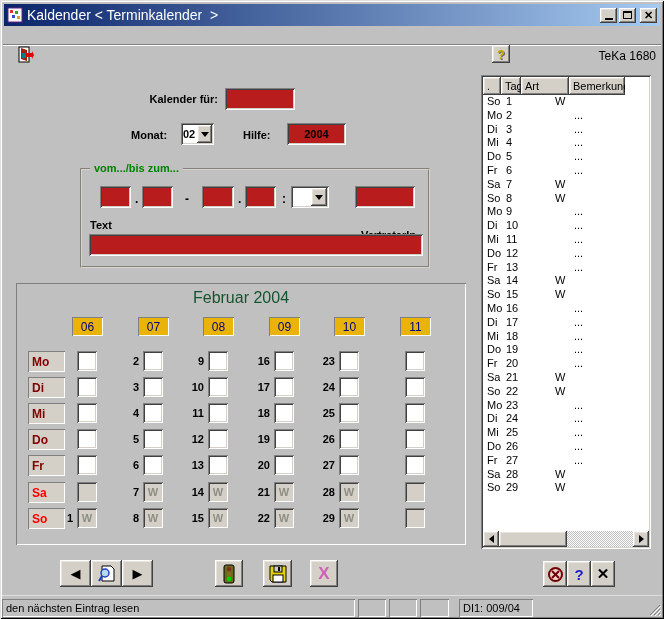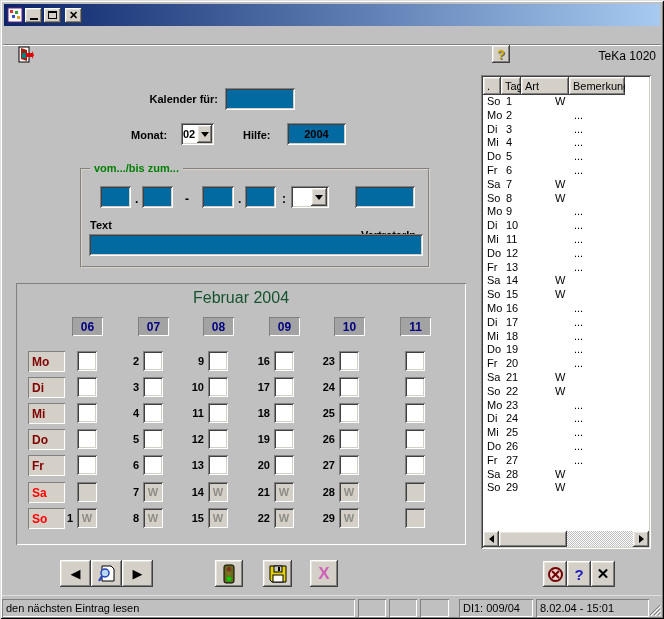--- a/index.html
+++ b/index.html
@@ -15,21 +15,21 @@
     box-shadow:inset -1px -1px 0 #404040,inset 1px 1px 0 #fff,inset -2px -2px 0 #808080,inset 2px 2px 0 #dfdfdf;
     display:flex;align-items:center;justify-content:center;}
   .g-min{width:8px;height:2px;background:#000;margin-top:7px;}
   .g-max{width:9px;height:8px;border:1px solid #000;border-top-width:2px;}
   .g-x{font-size:11px;font-weight:bold;line-height:1;}
   
   .menubar{position:absolute;left:4px;top:27px;width:656px;height:17px;display:flex;align-items:center;}
   .menu-item{padding:2px 7px;}
   .menusep{position:absolute;left:3px;top:44px;width:658px;height:2px;border-top:1px solid #808080;border-bottom:1px solid #fff;}
   
-  .field{background:#0369a1;border:none;
+  .field{background:#b91c1c;border:none;
     box-shadow:inset 1px 1px 0 #808080,inset -1px -1px 0 #fff,inset 2px 2px 0 #404040,inset -2px -2px 0 #d4d0c8;
     font-size:11px;padding:2px 4px;}
   .btn{background:#d4d0c8;border:none;
     box-shadow:inset -1px -1px 0 #404040,inset 1px 1px 0 #fff,inset -2px -2px 0 #808080,inset 2px 2px 0 #e8e4dc;
     display:flex;align-items:center;justify-content:center;position:absolute;cursor:default;}
   .bold{font-weight:bold;}
   
   .exit-icon{position:absolute;left:18px;top:46px;}
   .help-top{left:492px;top:45px;width:18px;height:18px;color:#c8a800;font-weight:bold;font-size:13px;text-shadow:1px 1px 0 #6b6b6b;}
   .teka{position:absolute;right:8px;top:49px;font-size:12px;}
@@ -42,23 +42,23 @@
     box-shadow:inset -1px -1px 0 #404040,inset 1px 1px 0 #fff,inset -2px -2px 0 #808080,inset 2px 2px 0 #e8e4dc;}
   .arrow-glyph{width:0;height:0;border-left:4px solid transparent;border-right:4px solid transparent;border-top:5px solid #000;}
   
   .groupbox{position:absolute;left:80px;top:168px;width:350px;height:100px;border:2px groove #d8d4cc;}
   .groupbox legend,.gb-title{position:absolute;top:-8px;left:8px;background:#c0c0c0;padding:0 4px;color:#008000;font-weight:bold;font-size:11px;}
   .sep{position:absolute;font-weight:bold;font-size:12px;}
   
   .calpanel{position:absolute;left:16px;top:283px;width:450px;height:262px;
     box-shadow:inset 1px 1px 0 #808080,inset -1px -1px 0 #fff;}
   .cal-title{position:absolute;top:6px;left:0;width:100%;text-align:center;color:#14532d;font-size:16px;}
-  .weekbox{position:absolute;top:34px;width:31px;height:19px;background:#a3a3a3;
+  .weekbox{position:absolute;top:34px;width:31px;height:19px;background:#eab308;
     box-shadow:inset 1px 1px 0 #808080,inset -1px -1px 0 #fff;
-    display:flex;align-items:center;justify-content:center;color:#000080;font-weight:bold;font-size:12px;}
+    display:flex;align-items:center;justify-content:center;color:#000080;font-weight:normal;font-size:12px;}
   .daylabel{position:absolute;left:12px;width:37px;height:21px;background:#d4d0c8;
     box-shadow:inset 1px 1px 0 #808080,inset -1px -1px 0 #fff;
     display:flex;align-items:center;padding-left:4px;font-weight:bold;font-size:12px;}
   .daynum{position:absolute;width:33px;text-align:right;font-weight:bold;font-size:11px;}
   .daybox{position:absolute;width:20px;height:20px;background:#fff;
     box-shadow:inset 1px 1px 0 #808080,inset -1px -1px 0 #fff,inset 2px 2px 0 #404040,inset -2px -2px 0 #d4d0c8;
     display:flex;align-items:center;justify-content:center;}
   .daybox.gray{background:#d4d0c8;color:#8e8e83;font-weight:bold;font-size:11px;}
   
   .list{position:absolute;left:481px;top:75px;width:170px;height:474px;background:#fff;
@@ -97,20 +97,21 @@
 <div class="win">
 
   <div class="titlebar">
     <svg width="16" height="16">
       <rect x="1" y="1" width="14" height="14" fill="#fff" stroke="#602080"></rect>
       <rect x="3" y="3" width="3" height="3" fill="#e03030"></rect>
       <rect x="8" y="4" width="3" height="3" fill="#30a030"></rect>
       <rect x="5" y="8" width="3" height="3" fill="#3050d0"></rect>
       <rect x="10" y="9" width="3" height="3" fill="#e0a020"></rect>
     </svg>
+    <span class="title-text">Kaldender &lt; Terminkalender  &gt;</span>
     <div class="tb-btn">
         <div class="g-min"></div>
       </div>
     <div class="tb-btn">
         <div class="g-max"></div>
       </div>
     <div class="tb-btn" style="margin-left:4px;">
         <span class="g-x">✕</span>
       </div>
   </div>
@@ -119,21 +120,21 @@
 
   <svg class="exit-icon" width="17" height="17">
     <rect x="1" y="1" width="10" height="15" fill="#fff" stroke="#000"></rect>
     <polygon points="3,2 9,4 9,15 3,13" fill="#a02010"></polygon>
     <rect x="4" y="7" width="4" height="5" fill="#008080"></rect>
     <polygon points="9,7 15,7 15,5 17,9 15,13 15,11 9,11" fill="#e00000" transform="translate(-1,0)"></polygon>
   </svg>
   <div class="btn help-top">
       <span>?</span>
     </div>
-  <span class="teka">TeKa 1020</span>
+  <span class="teka">TeKa 1680</span>
 
   <span class="lbl" style="left:120px;top:93px;width:98px;text-align:right;">Kalender für:</span>
   <input class="field" style="position: absolute; left: 225px; top: 88px; width: 70px; height: 22px;" value="">
 
   <span class="lbl" style="left:131px;top:129px;">Monat:</span>
   <div class="combo" style="left:181px;top:123px;width:33px;height:22px;">
     <span class="val">02</span>
     <span class="arrow">
         <span class="arrow-glyph"></span>
       </span>
@@ -476,23 +477,20 @@
       </div>
     <div class="spanel" style="left:387px;width:28px;">
         <span></span>
       </div>
     <div class="spanel" style="left:418px;width:29px;">
         <span></span>
       </div>
     <div class="spanel" style="left:457px;width:74px;">
         <span>DI1: 009/04</span>
       </div>
-    <div class="spanel" style="left:534px;width:113px;">
-        <span>8.02.04 - 15:01</span>
-      </div>
     <svg class="grip" width="13" height="13">
       <line x1="12" y1="2" x2="2" y2="12" stroke="#808080"></line>
         <line x1="13" y1="3" x2="3" y2="13" stroke="#fff"></line>
       <line x1="12" y1="6" x2="6" y2="12" stroke="#808080"></line>
         <line x1="13" y1="7" x2="7" y2="13" stroke="#fff"></line>
       <line x1="12" y1="10" x2="10" y2="12" stroke="#808080"></line>
         <line x1="13" y1="11" x2="11" y2="13" stroke="#fff"></line>
     </svg>
   </div>
 

